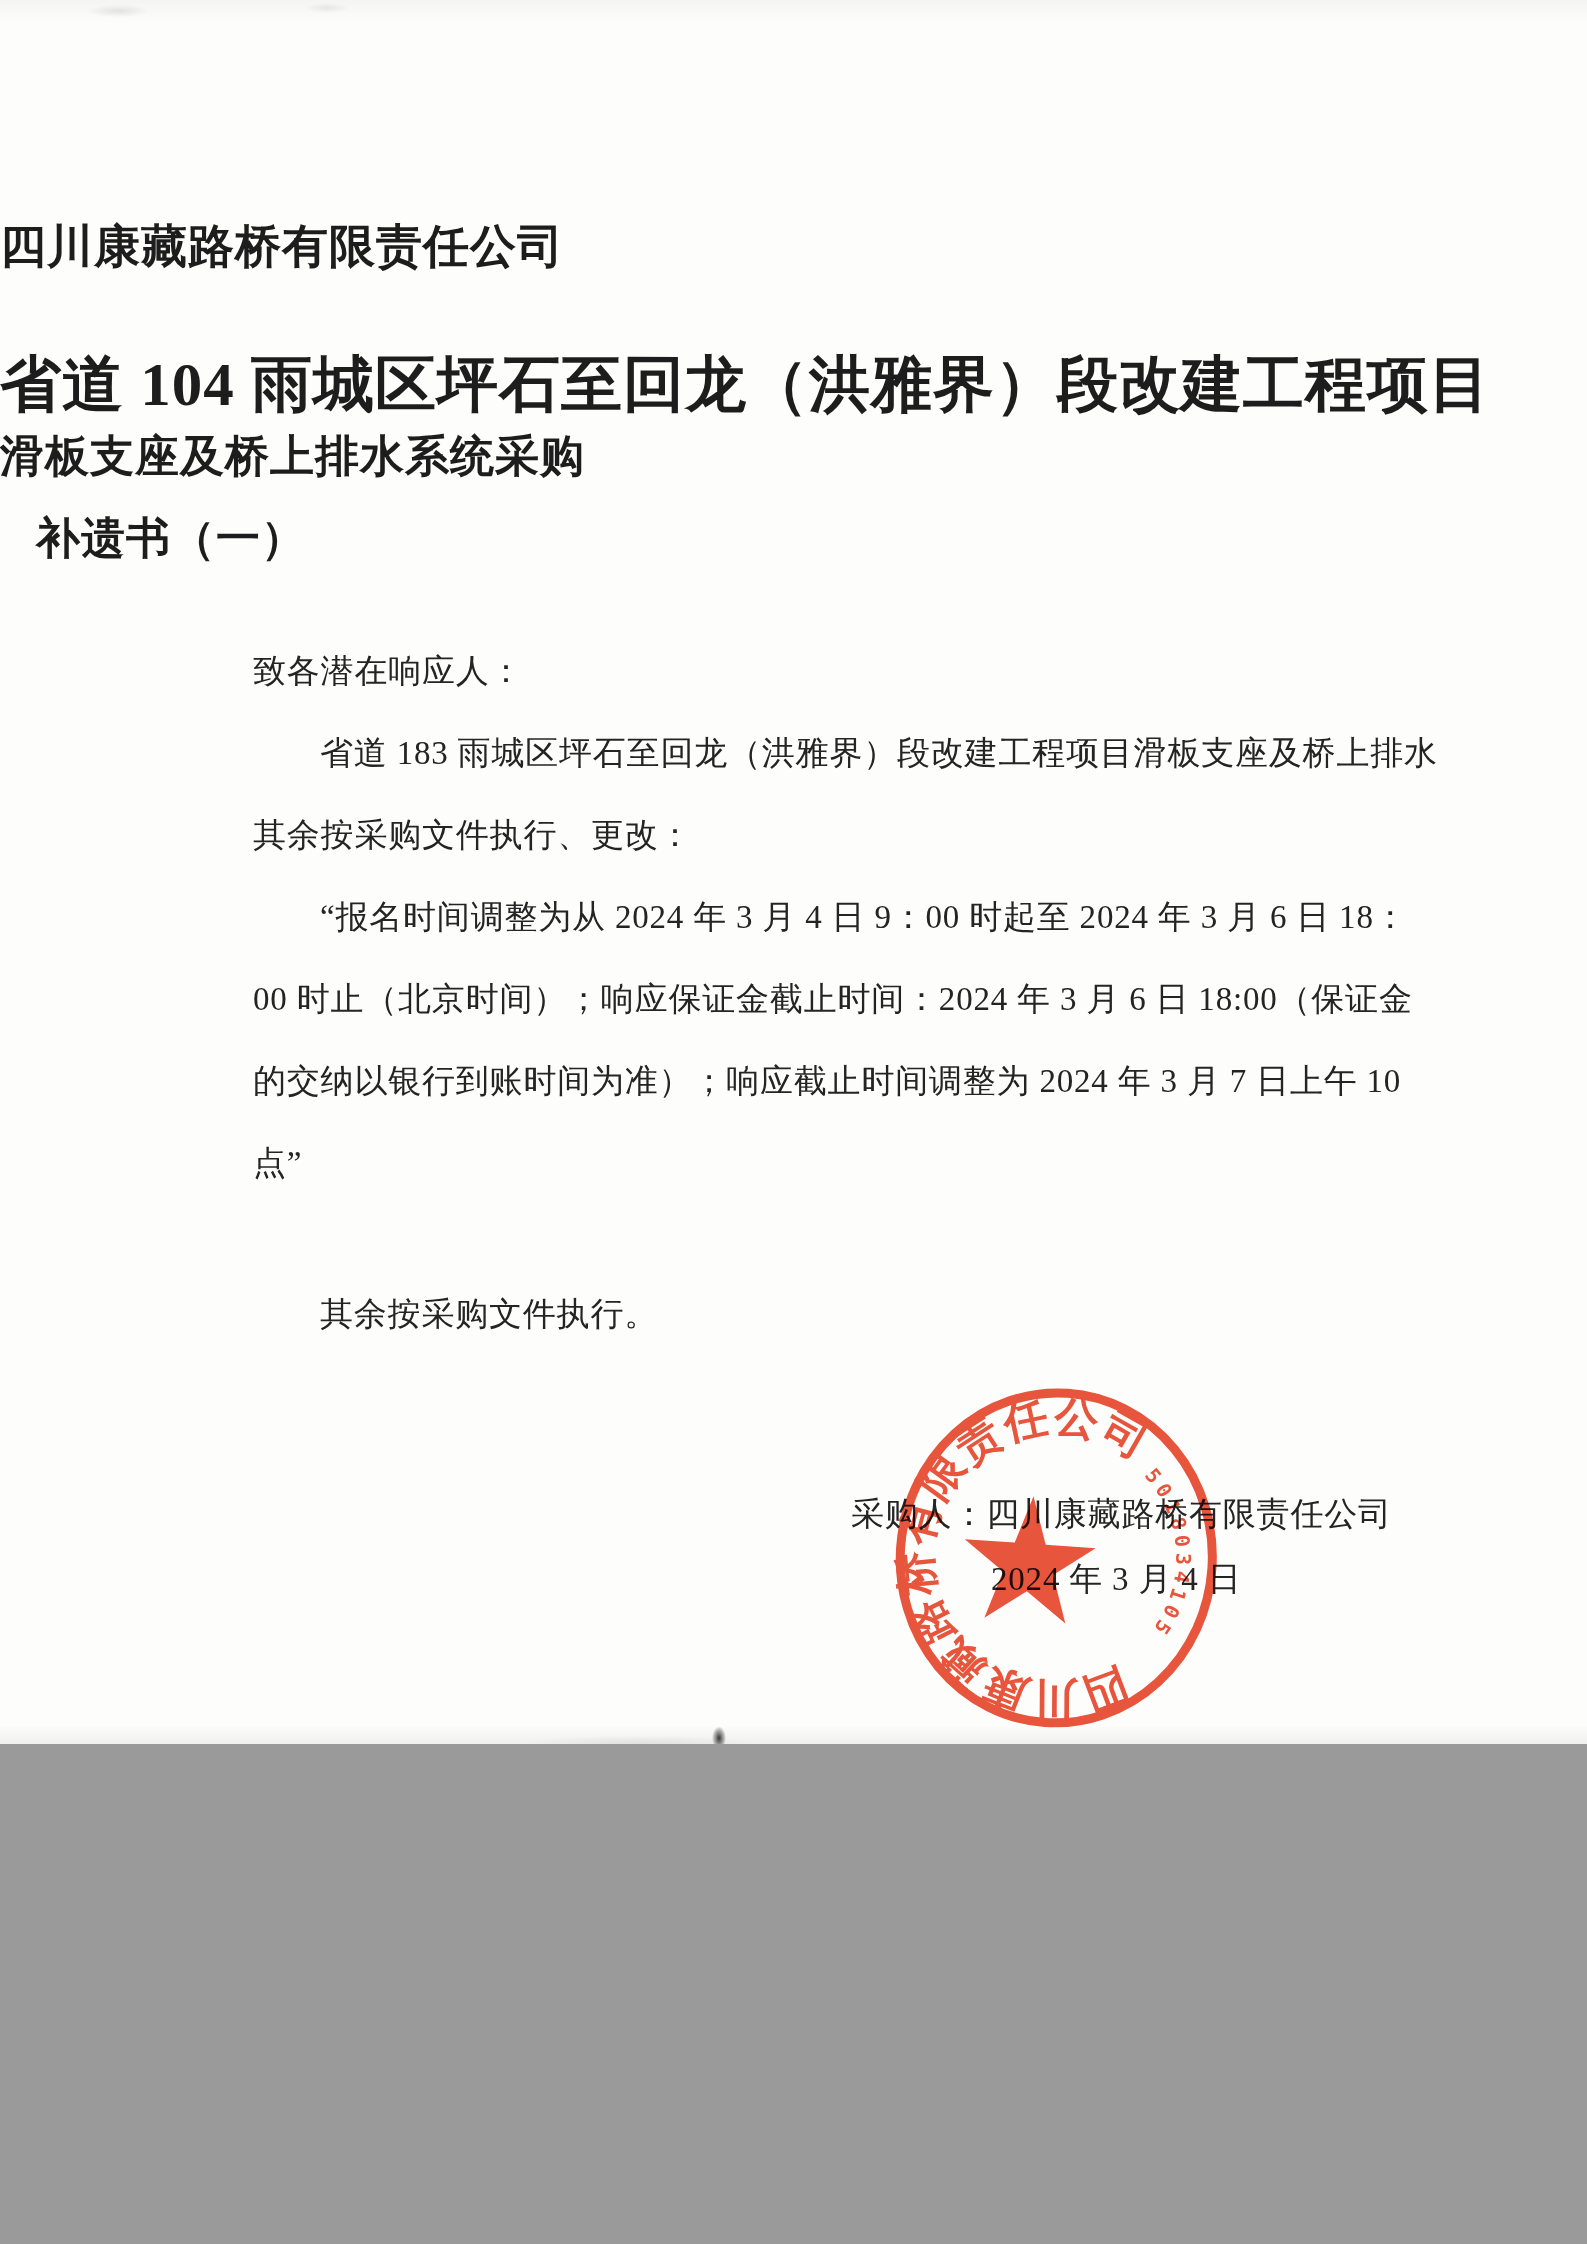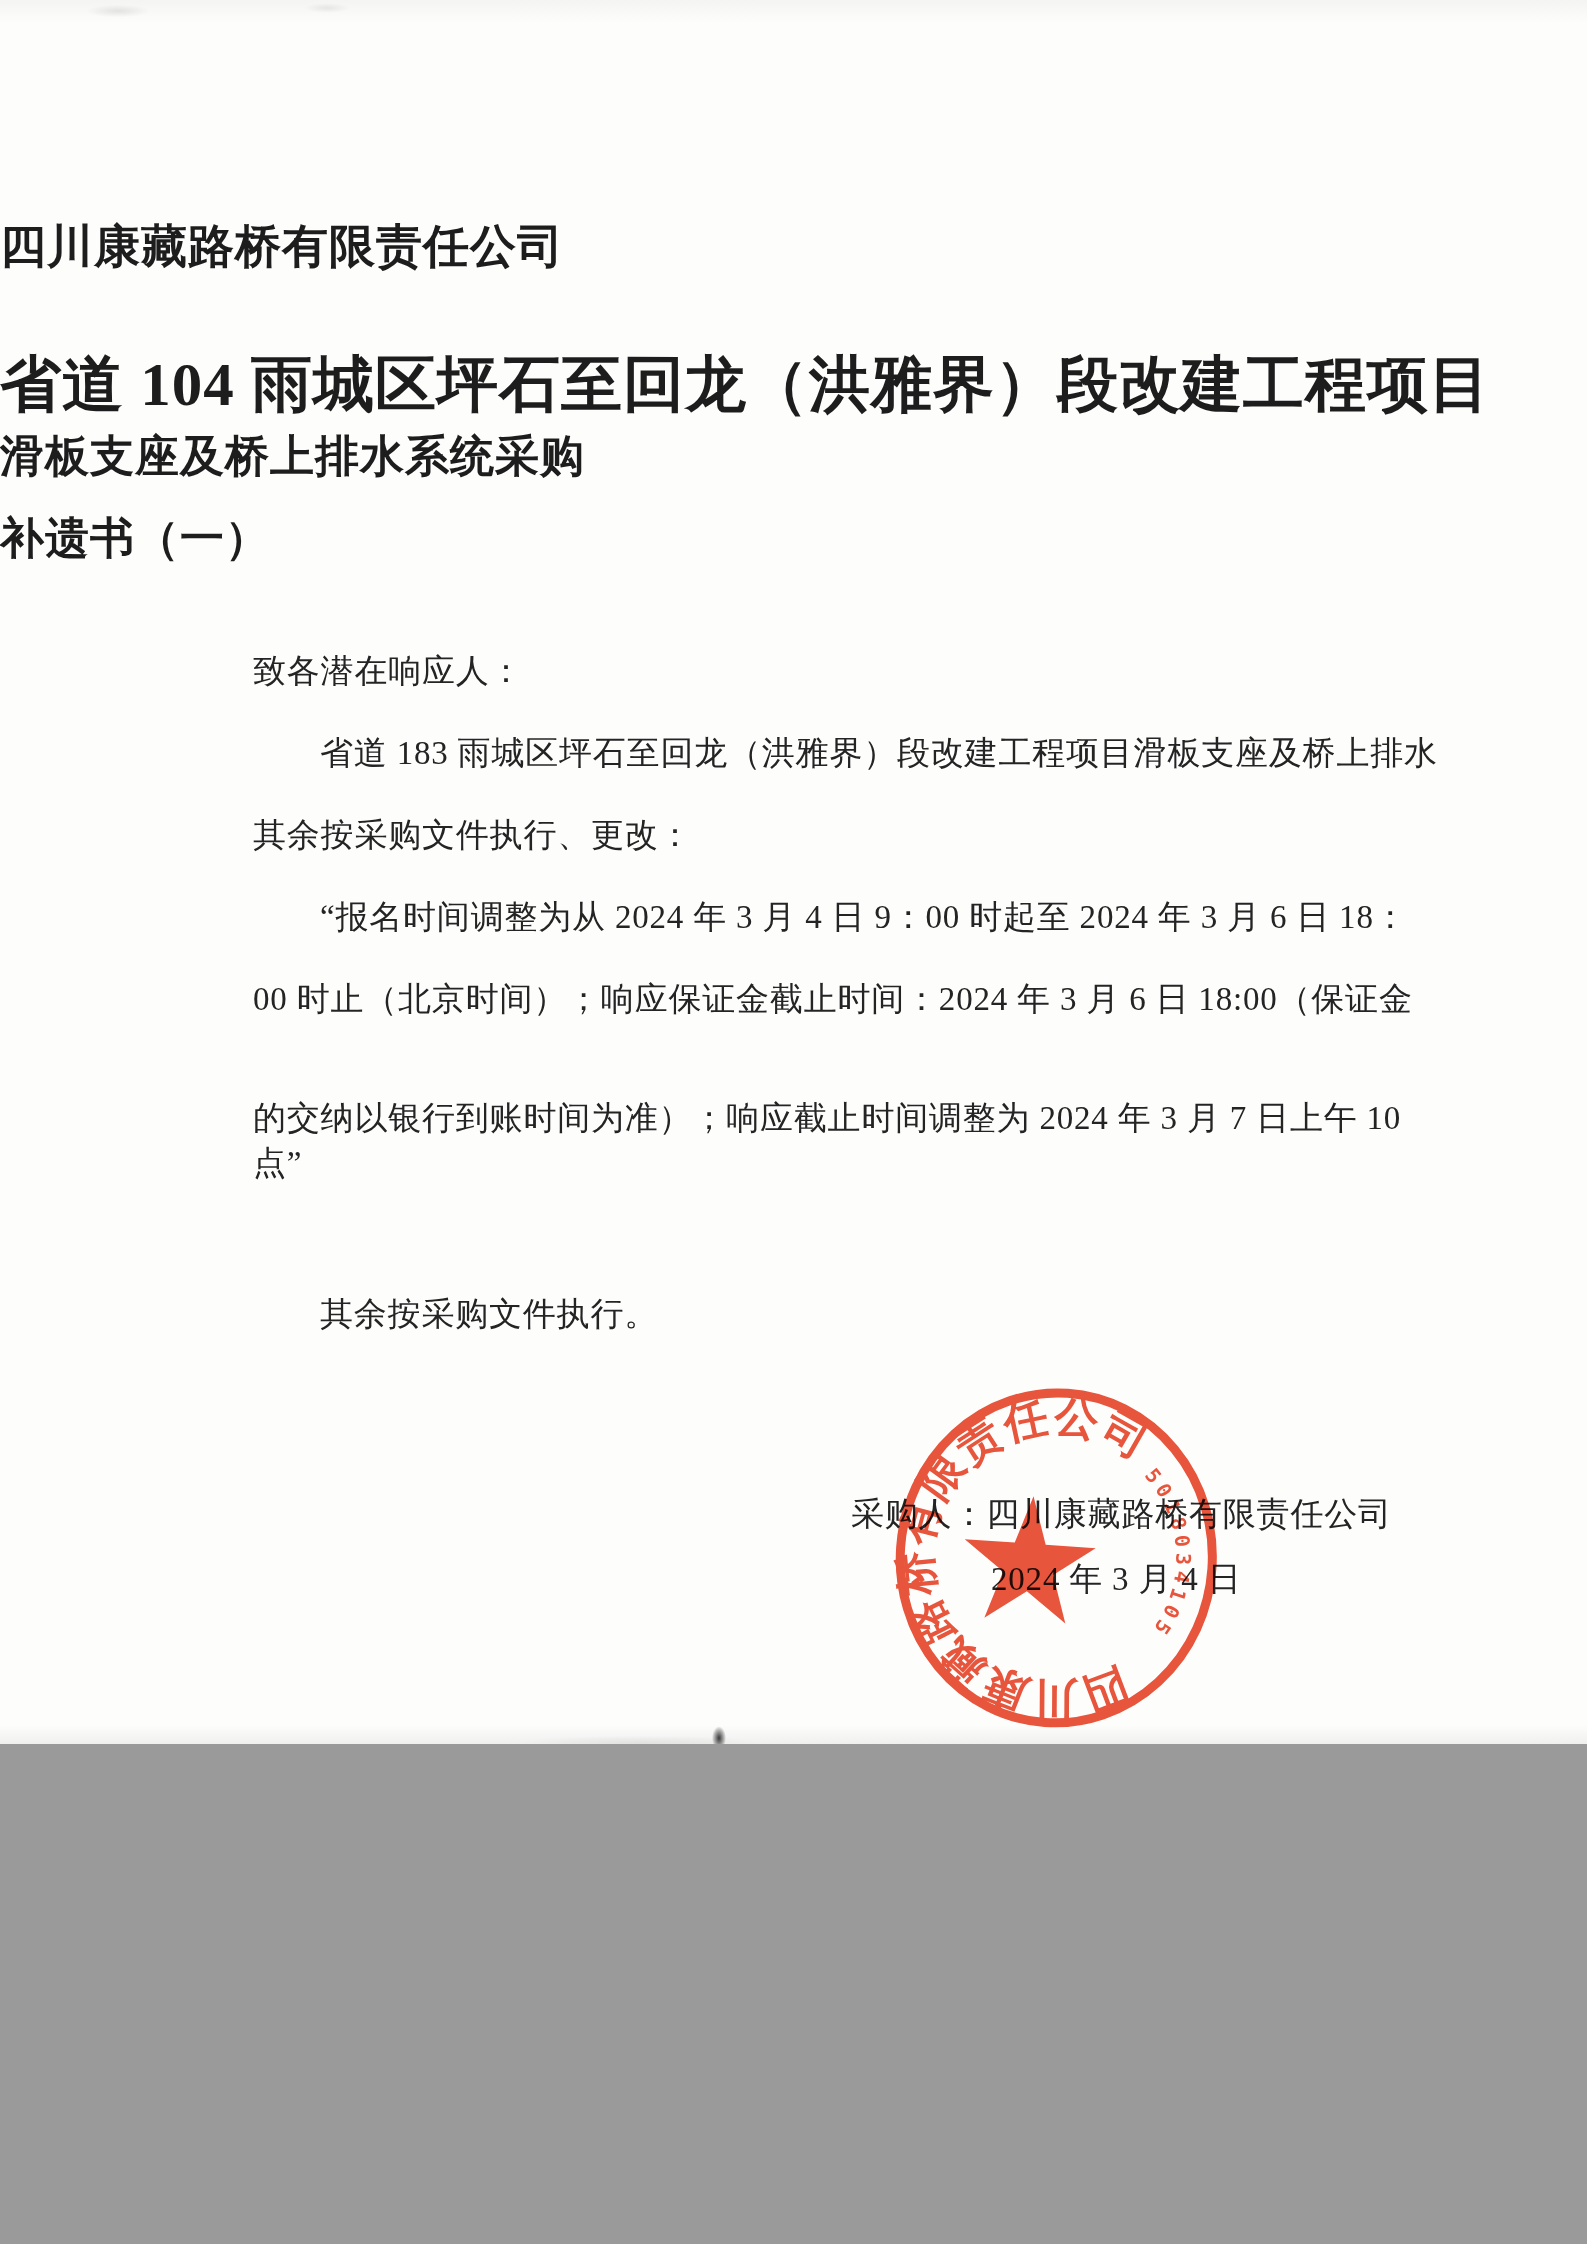--- a/index.html
+++ b/index.html
@@ -13,38 +13,38 @@
     color:#262626;
   }
   .title{
     position:absolute;left:0;right:0;
     font-weight:700;color:#1d1d1d;
     white-space:nowrap;letter-spacing:1px;
   }
   .title-company{top:216px;font-size:46px;}
   .title-project1{top:344px;font-size:61px;}
   .title-project2{top:427px;font-size:44px;}
-  .title-doc{top:509px;font-size:44px;}
+  .title-doc{top:509px;font-size:44px;padding-left:36px;}
 
   .body-line{
     position:absolute;
     font-size:33px;
     letter-spacing:0.8px;
     white-space:nowrap;
     color:#242424;
     z-index:1;
   }
   .l-flush{left:253px;}
   .l-indent{left:320px;}
   .y1{top:649px;}
   .y2{top:731px;}
   .y3{top:813px;}
   .y4{top:895px;}
   .y5{top:977px;text-align:center;}
-  .y6{top:1096px;}
+  .y6{top:1059px;}
   .y7{top:1141px;}
   .y8{top:1292px;}
 
   .sig-purchaser{left:851px;top:1492px;}
   .sig-date{left:991px;top:1557px;}
 
   .seal{
     position:absolute;
     left:889px;top:1385px;
     width:338px;height:354px;

